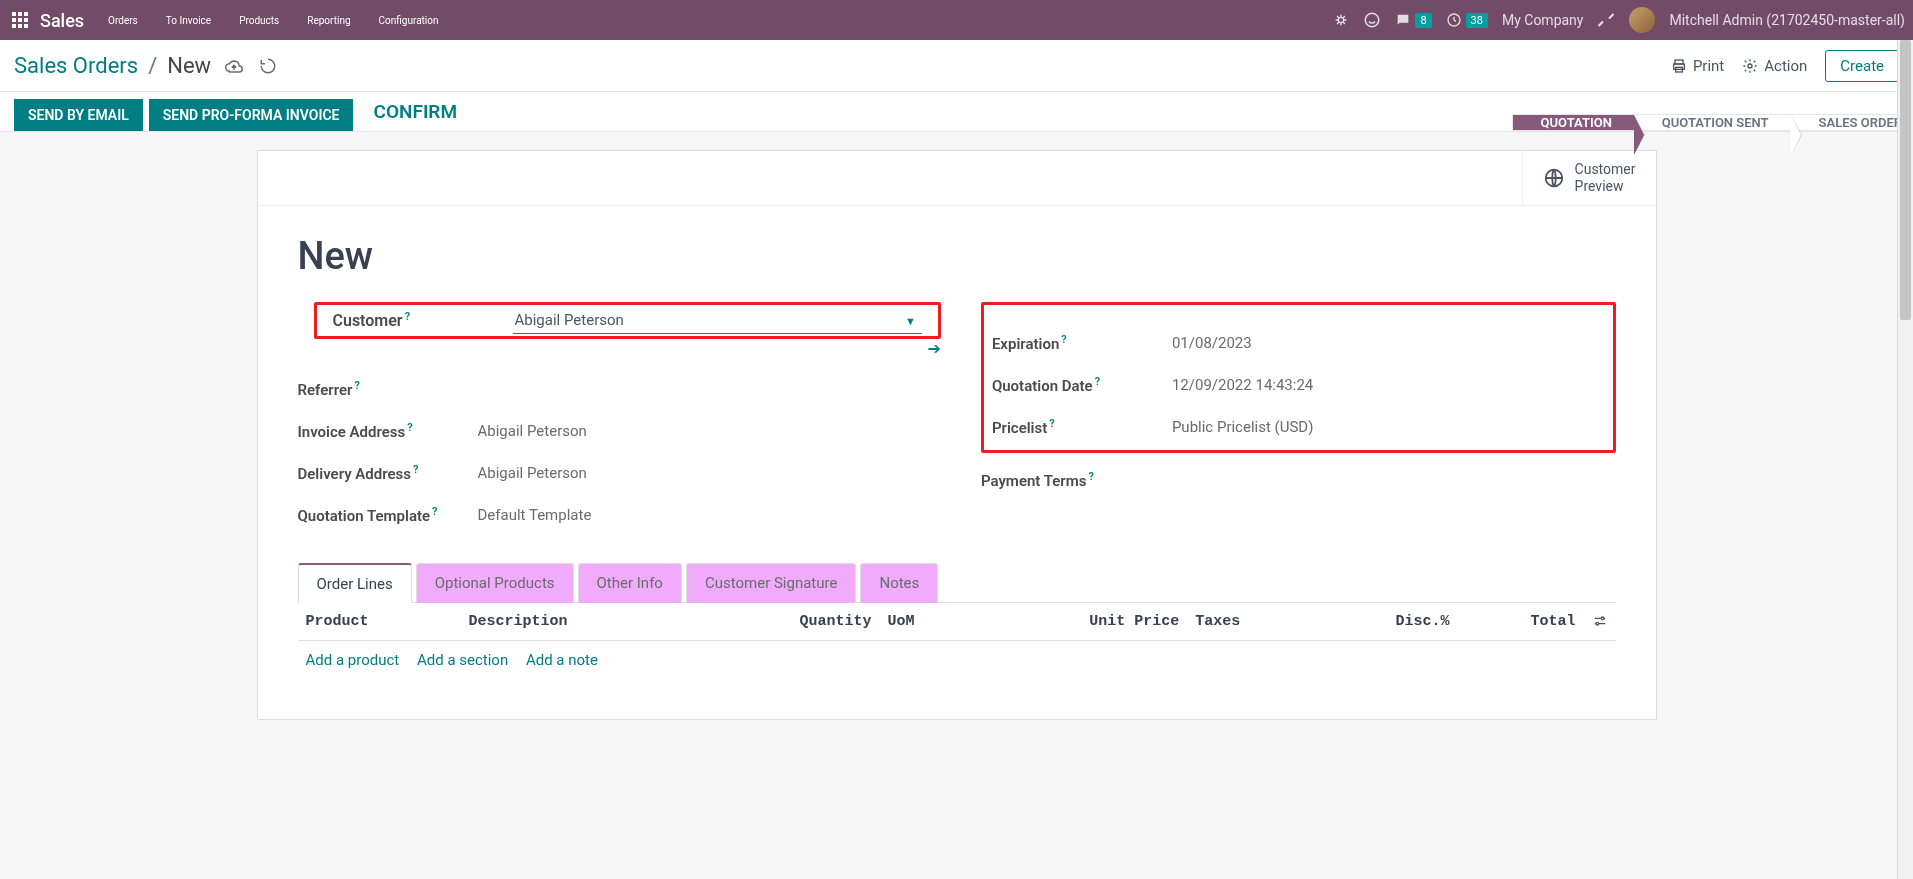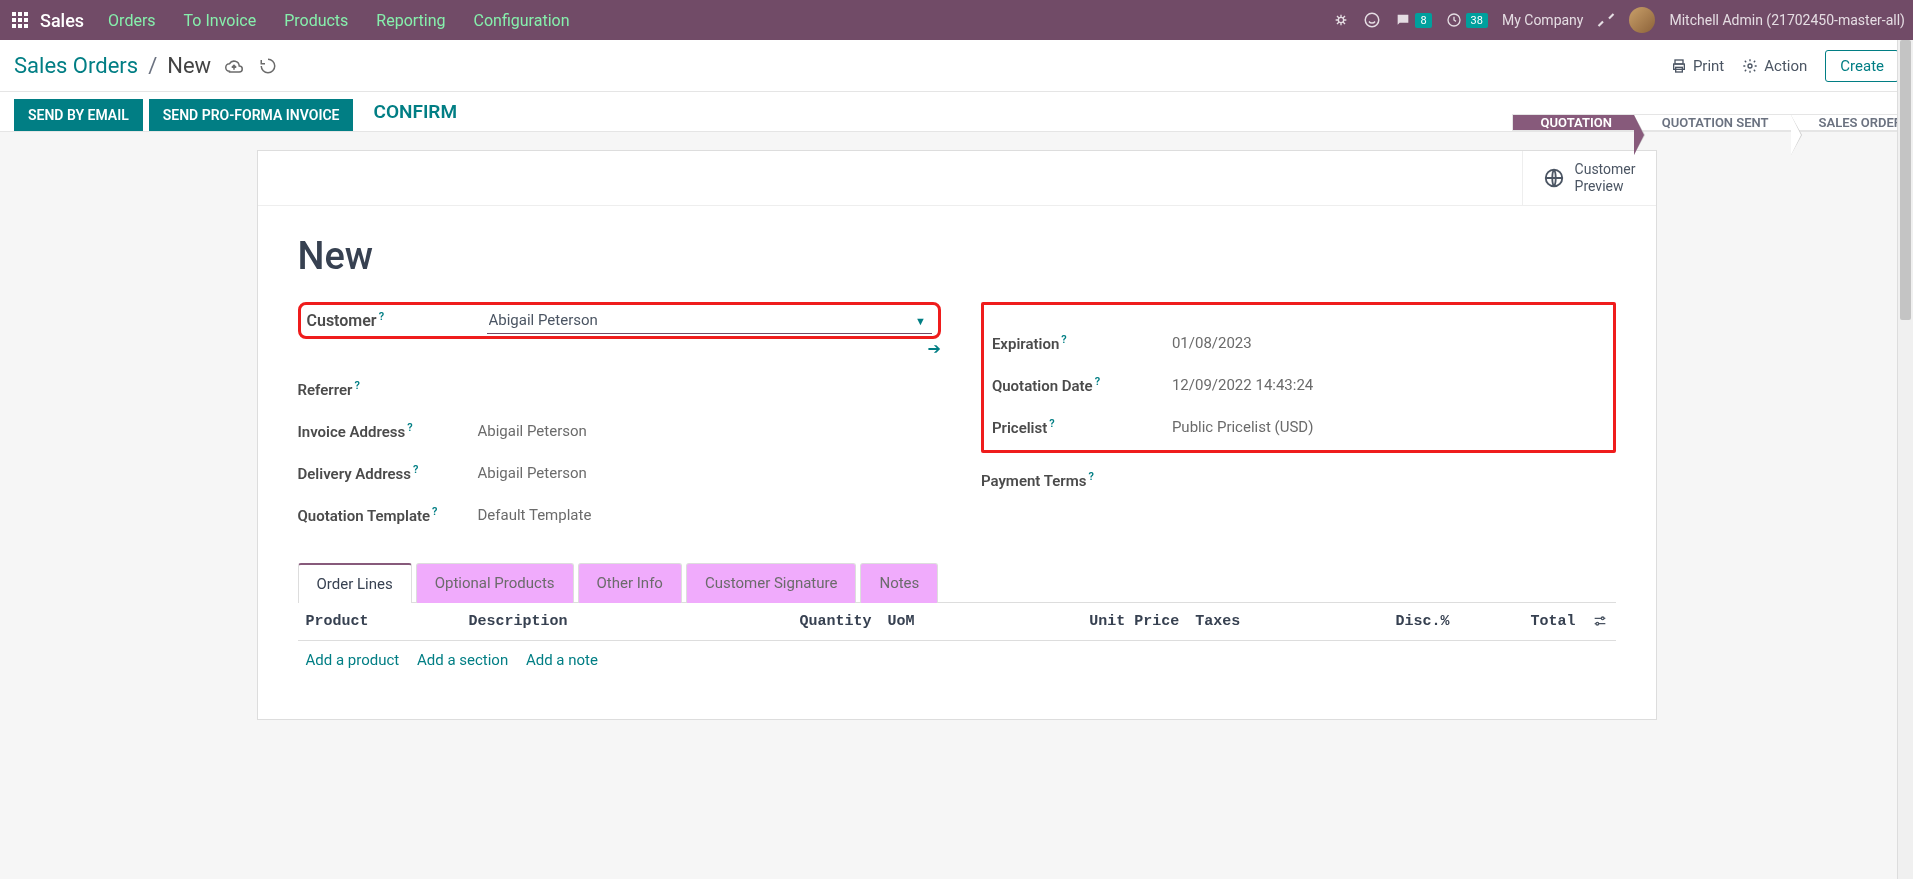--- a/index.html
+++ b/index.html
@@ -3,21 +3,21 @@
 <meta charset="utf-8">
 <style>
 * { margin: 0; padding: 0; box-sizing: border-box; font-family: -apple-system, BlinkMacSystemFont, "Segoe UI", Roboto, "Helvetica Neue", Arial, sans-serif; }
 body { background: #f6f6f6; color: #374151; }
 
 
 .topnav { background: #714b67; height: 40px; display: flex; align-items: center; padding: 0 8px; color: #fff; }
 .topnav .apps-icon { width: 24px; height: 24px; display: flex; align-items: center; justify-content: center; margin-right: 8px; cursor: pointer; }
 .topnav .brand { font-size: 18px; font-weight: 500; margin-right: 24px; }
 .topnav .nav-items { display: flex; gap: 28px; }
-.topnav .nav-item { color: #86efac; font-size: 16px; cursor: pointer; }
+.topnav .nav-item { color: #ffffff; font-size: 10px; cursor: pointer; }
 .topnav .spacer { flex: 1; }
 .topnav .right { display: flex; align-items: center; gap: 14px; }
 .topnav .icon-btn { cursor: pointer; display: flex; align-items: center; gap: 4px; color: #e5dde3; font-size: 14px; }
 .topnav .badge { background: #00a09d; color: #fff; font-size: 11px; padding: 1px 5px; border-radius: 2px; }
 .topnav .avatar { width: 26px; height: 26px; border-radius: 50%; background: linear-gradient(135deg,#c9a06a,#8c6239); display:inline-block; }
 
 
 .controlbar { background: #fff; min-height: 52px; display: flex; align-items: center; padding: 0 14px; border-bottom: 1px solid #e5e5e5; }
 .breadcrumb { display: flex; align-items: center; gap: 10px; font-size: 22px; color: #78566f; }
 .breadcrumb .bc-link { color: #017e84; cursor: pointer; }
@@ -59,21 +59,21 @@
 .form-col { flex:1; }
 .field-row { display:flex; align-items:center; min-height: 42px; font-size:15px; }
 .field-label { width: 180px; font-weight:600; color:#4b4b4b; position:relative; }
 .field-label .help { color:#017e84; font-size:11px; vertical-align:super; margin-left:2px; cursor:help; }
 .field-value { flex:1; color:#6b6b6b; }
 .field-input { flex:1; position:relative; }
 .field-input input { width:100%; border:none; border-bottom:1px solid #714b67; padding: 4px 24px 4px 2px; font-size:15px; color:#4b5563; outline:none; background:transparent; }
 .field-input .caret { position:absolute; right:6px; top:8px; color:#017e84; font-size:11px; pointer-events:none; }
 .ext-link { color:#017e84; margin-left:8px; cursor:pointer; font-size:16px; }
 
-.highlight { border: 3px solid #ef1c1c; border-radius:8px; padding: 2px 6px; }
+.highlight { border: 3px solid #ef1c1c; border-radius:2px; padding: 2px 16px; margin-left: 16px; }
 .highlight-box { border: 3px solid #ef1c1c; border-radius:2px; padding: 17px 8px 2px 8px; margin-bottom:6px; }
 
 
 .tabs { display:flex; gap:4px; margin-top: 26px; border-bottom:1px solid #ddd; }
 .tab { padding: 10px 18px; border:1px solid #ddd; border-bottom:none; font-size:15px; color:#6b6b6b; cursor:pointer; border-radius:3px 3px 0 0; background:#fff; position:relative; top:1px; }
 .tab.active { color:#374151; border-top:2px solid #875a7b; background:#fff; }
 .tab:not(.active) { background:#f0abfc; }
 
 
 .otable { width:100%; border-collapse:collapse; margin-top:0; }

